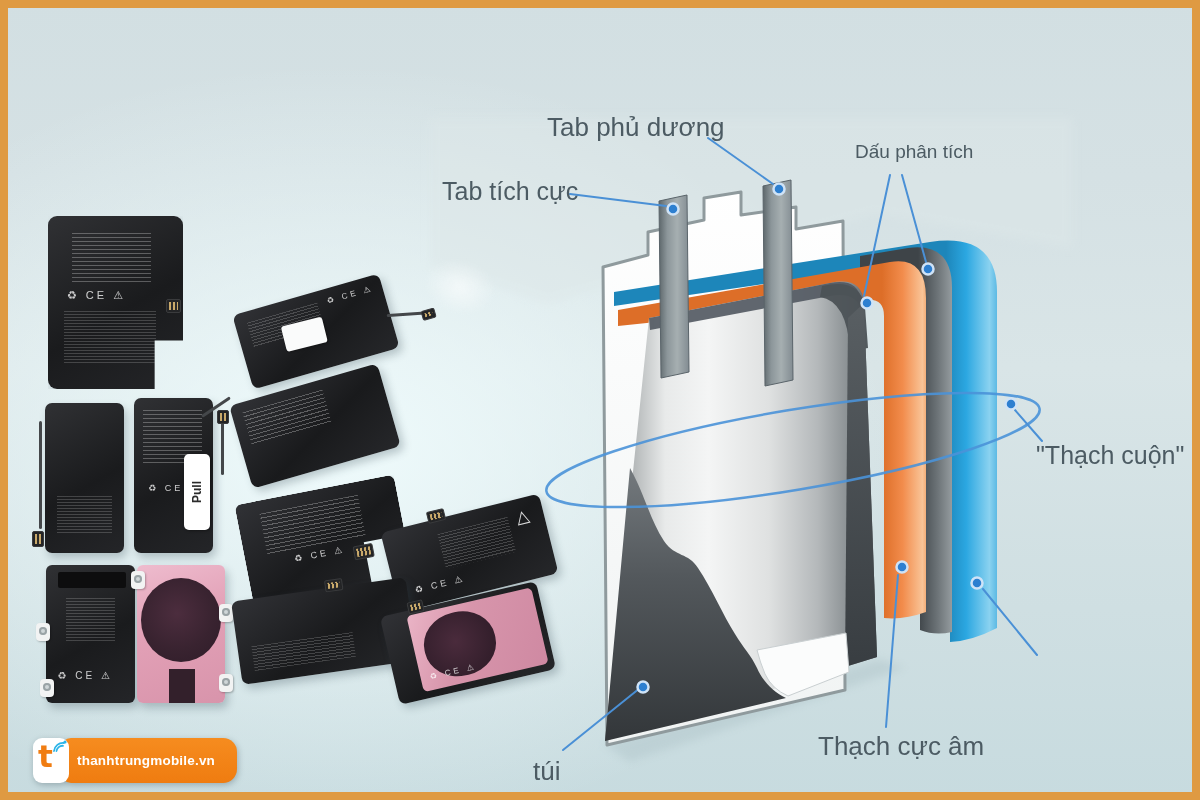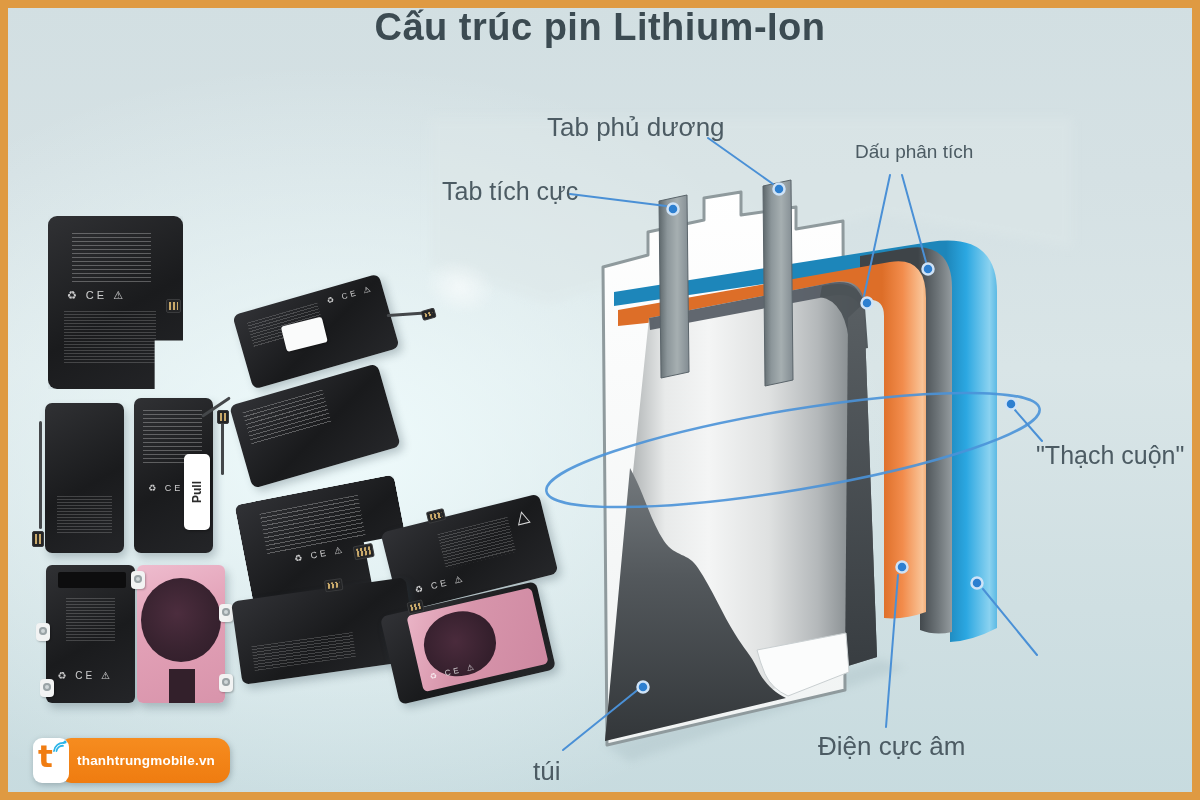--- a/index.html
+++ b/index.html
@@ -75,21 +75,21 @@
      border-radius:45% 60% 50% 55%;transform:rotate(15deg);}
 
   
   .logo{position:absolute;left:33px;top:738px;height:45px;display:flex;align-items:stretch;z-index:10;
      filter:drop-shadow(1px 2px 3px rgba(60,80,90,.35));}
   .logo-mark{position:relative;width:36px;background:#fff;border-radius:9px;z-index:2;}
   .logo-mark .tchar{position:absolute;left:5px;top:3px;font-size:31px;font-weight:700;color:#f07d12;
      font-family:"DejaVu Sans", sans-serif;line-height:1;}
   .logo-mark svg{position:absolute;right:2px;top:2px;}
   .logo-pill{margin-left:-8px;background:linear-gradient(180deg,#f68c1f,#ef7c10);
-     border-radius:10px 14px 14px 10px;display:flex;align-items:center;padding:0 15px 0 16px;}
+     border-radius:10px 14px 14px 10px;display:flex;align-items:center;padding:0 22px 0 16px;}
   .logo-pill span{color:#fff;font-size:13.5px;font-weight:700;letter-spacing:.2px;}
 </style>
 </head>
 <body>
 
 <div class="stage">
 
   <svg class="diagram" width="1200" height="800" viewBox="0 0 1200 800">
     <defs>
       <filter id="soft" x="-20%" y="-20%" width="140%" height="140%">
@@ -196,24 +196,23 @@
       <circle cx="977" cy="583" r="5.5"></circle>
       <circle cx="902" cy="567" r="5.5"></circle>
       <circle cx="643" cy="687" r="5.5"></circle>
     </g>
   </svg>
 
   <div class="dlabel lb-tabneg">Tab phủ dương</div>
   <div class="dlabel lb-tabpos">Tab tích cực</div>
   <div class="dlabel lb-sep">Dấu phân tích</div>
   <div class="dlabel lb-jelly">"Thạch cuộn"</div>
-  <div class="dlabel lb-neg">Điện cực âm</div>
+  <div class="dlabel lb-neg">Thạch cực âm</div>
   <div class="dlabel lb-pouch">túi</div>
 
-  <div class="title">Cấu trúc pin Lithium-Ion</div>
 
   <div class="collage">
     <div class="blob"></div>
 
     <div class="bat bat-a">
       <div class="print" style="left:18%;top:10%;width:58%;height:28%;"></div>
       <div class="marks" style="left:14%;top:42%;font-size:11px;">♻ CE ⚠</div>
       <div class="print sm" style="left:12%;top:55%;width:68%;height:30%;"></div>
       <div class="nub" style="right:2px;top:48%;width:13px;height:12px;"></div>
     </div>

